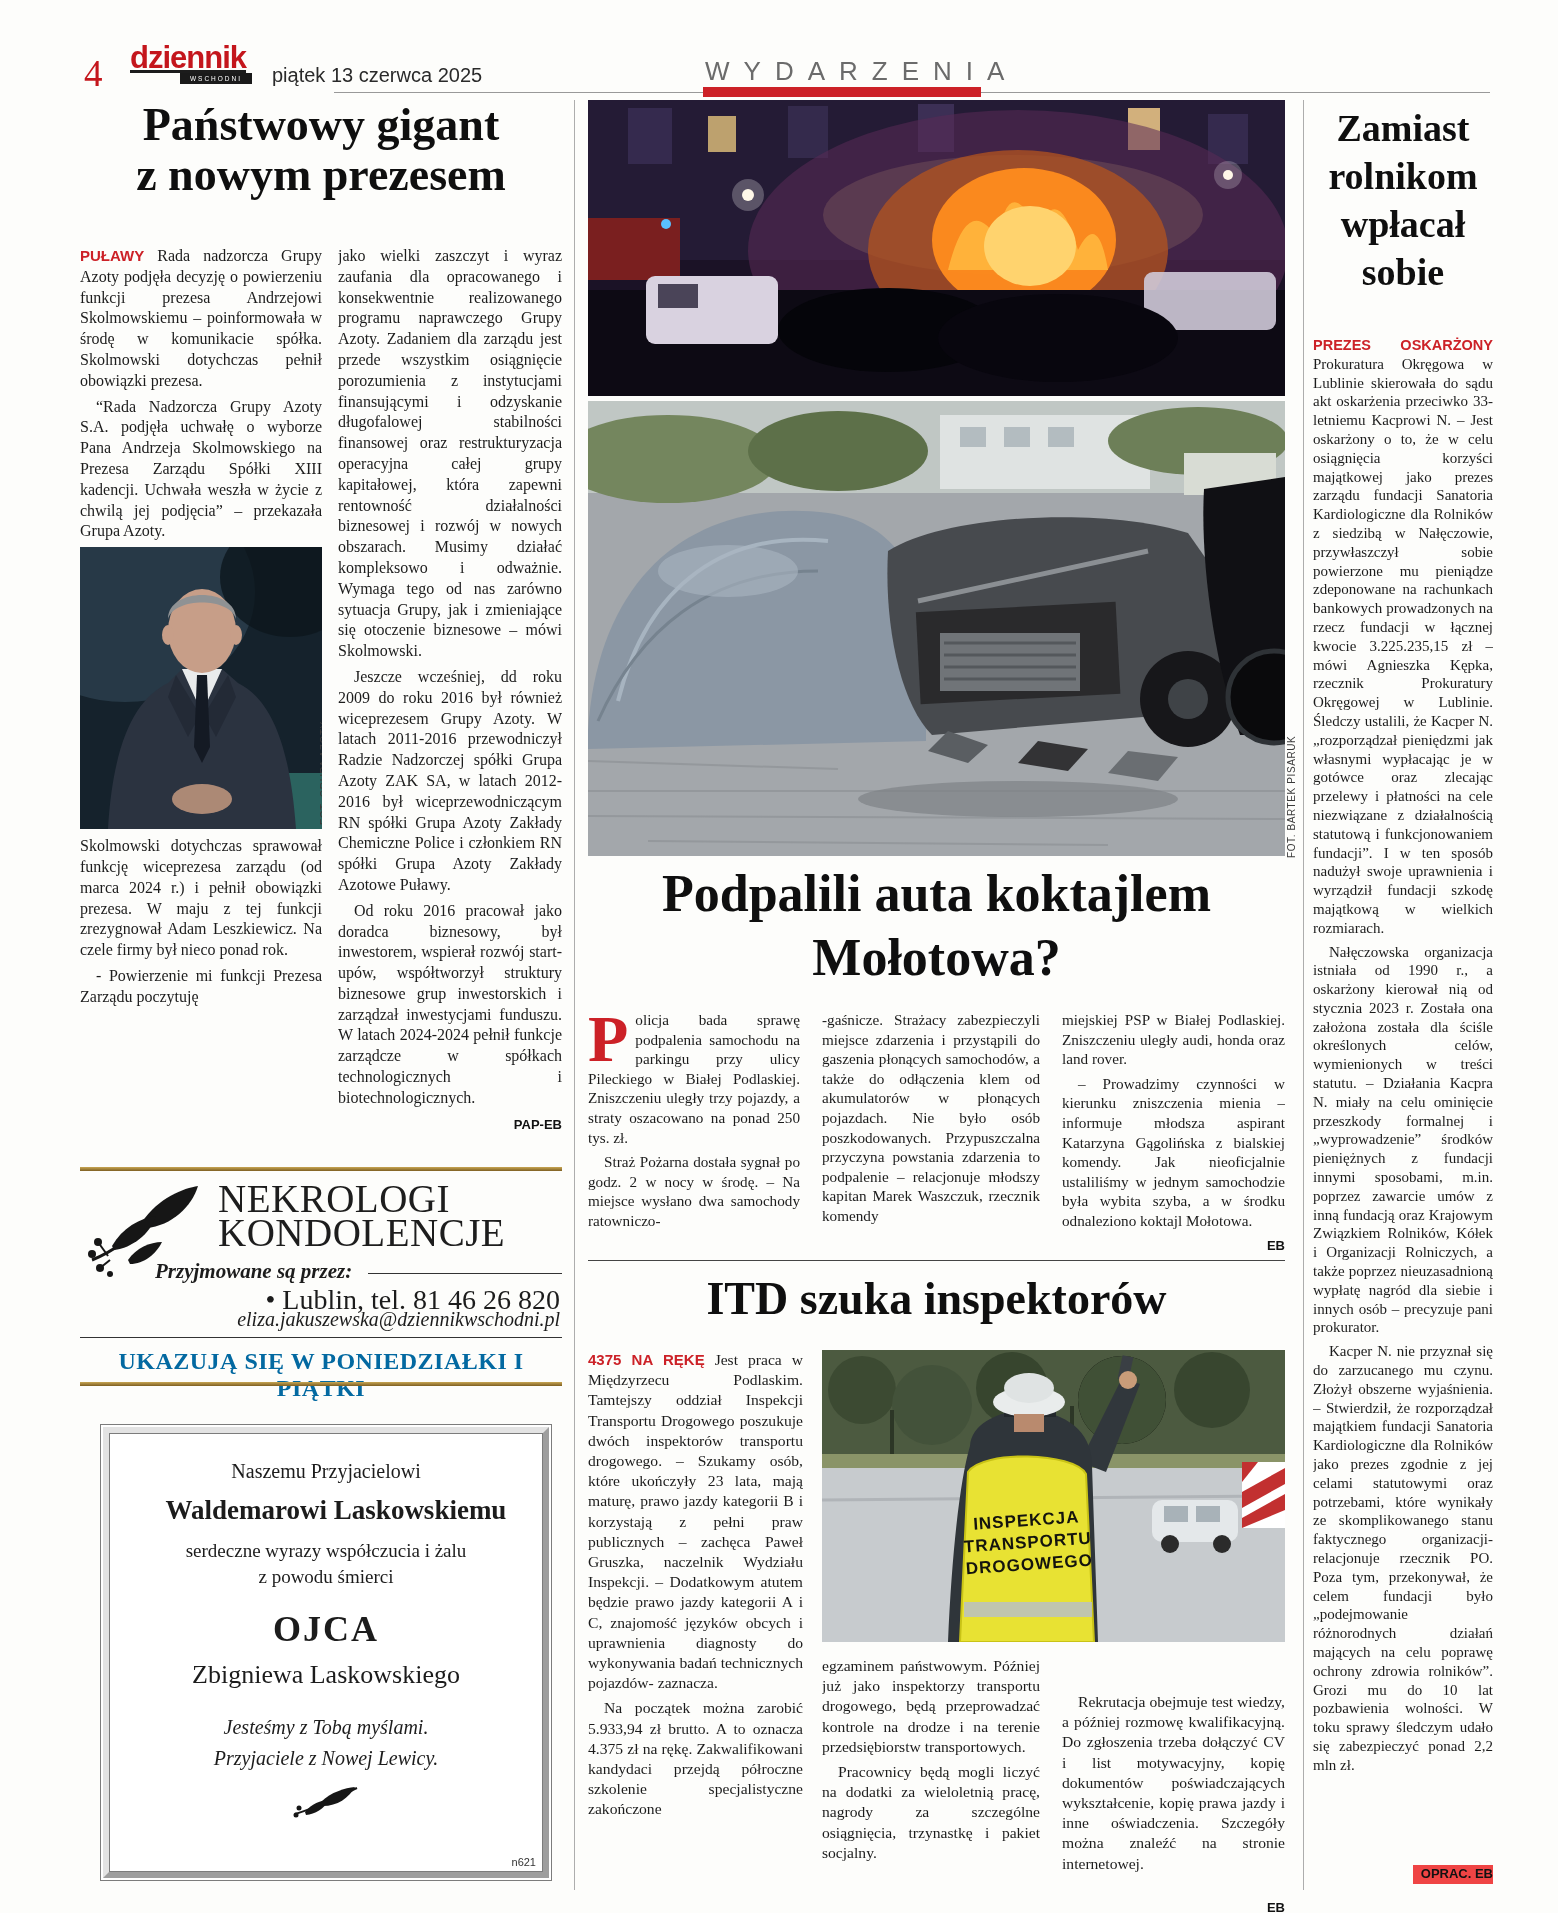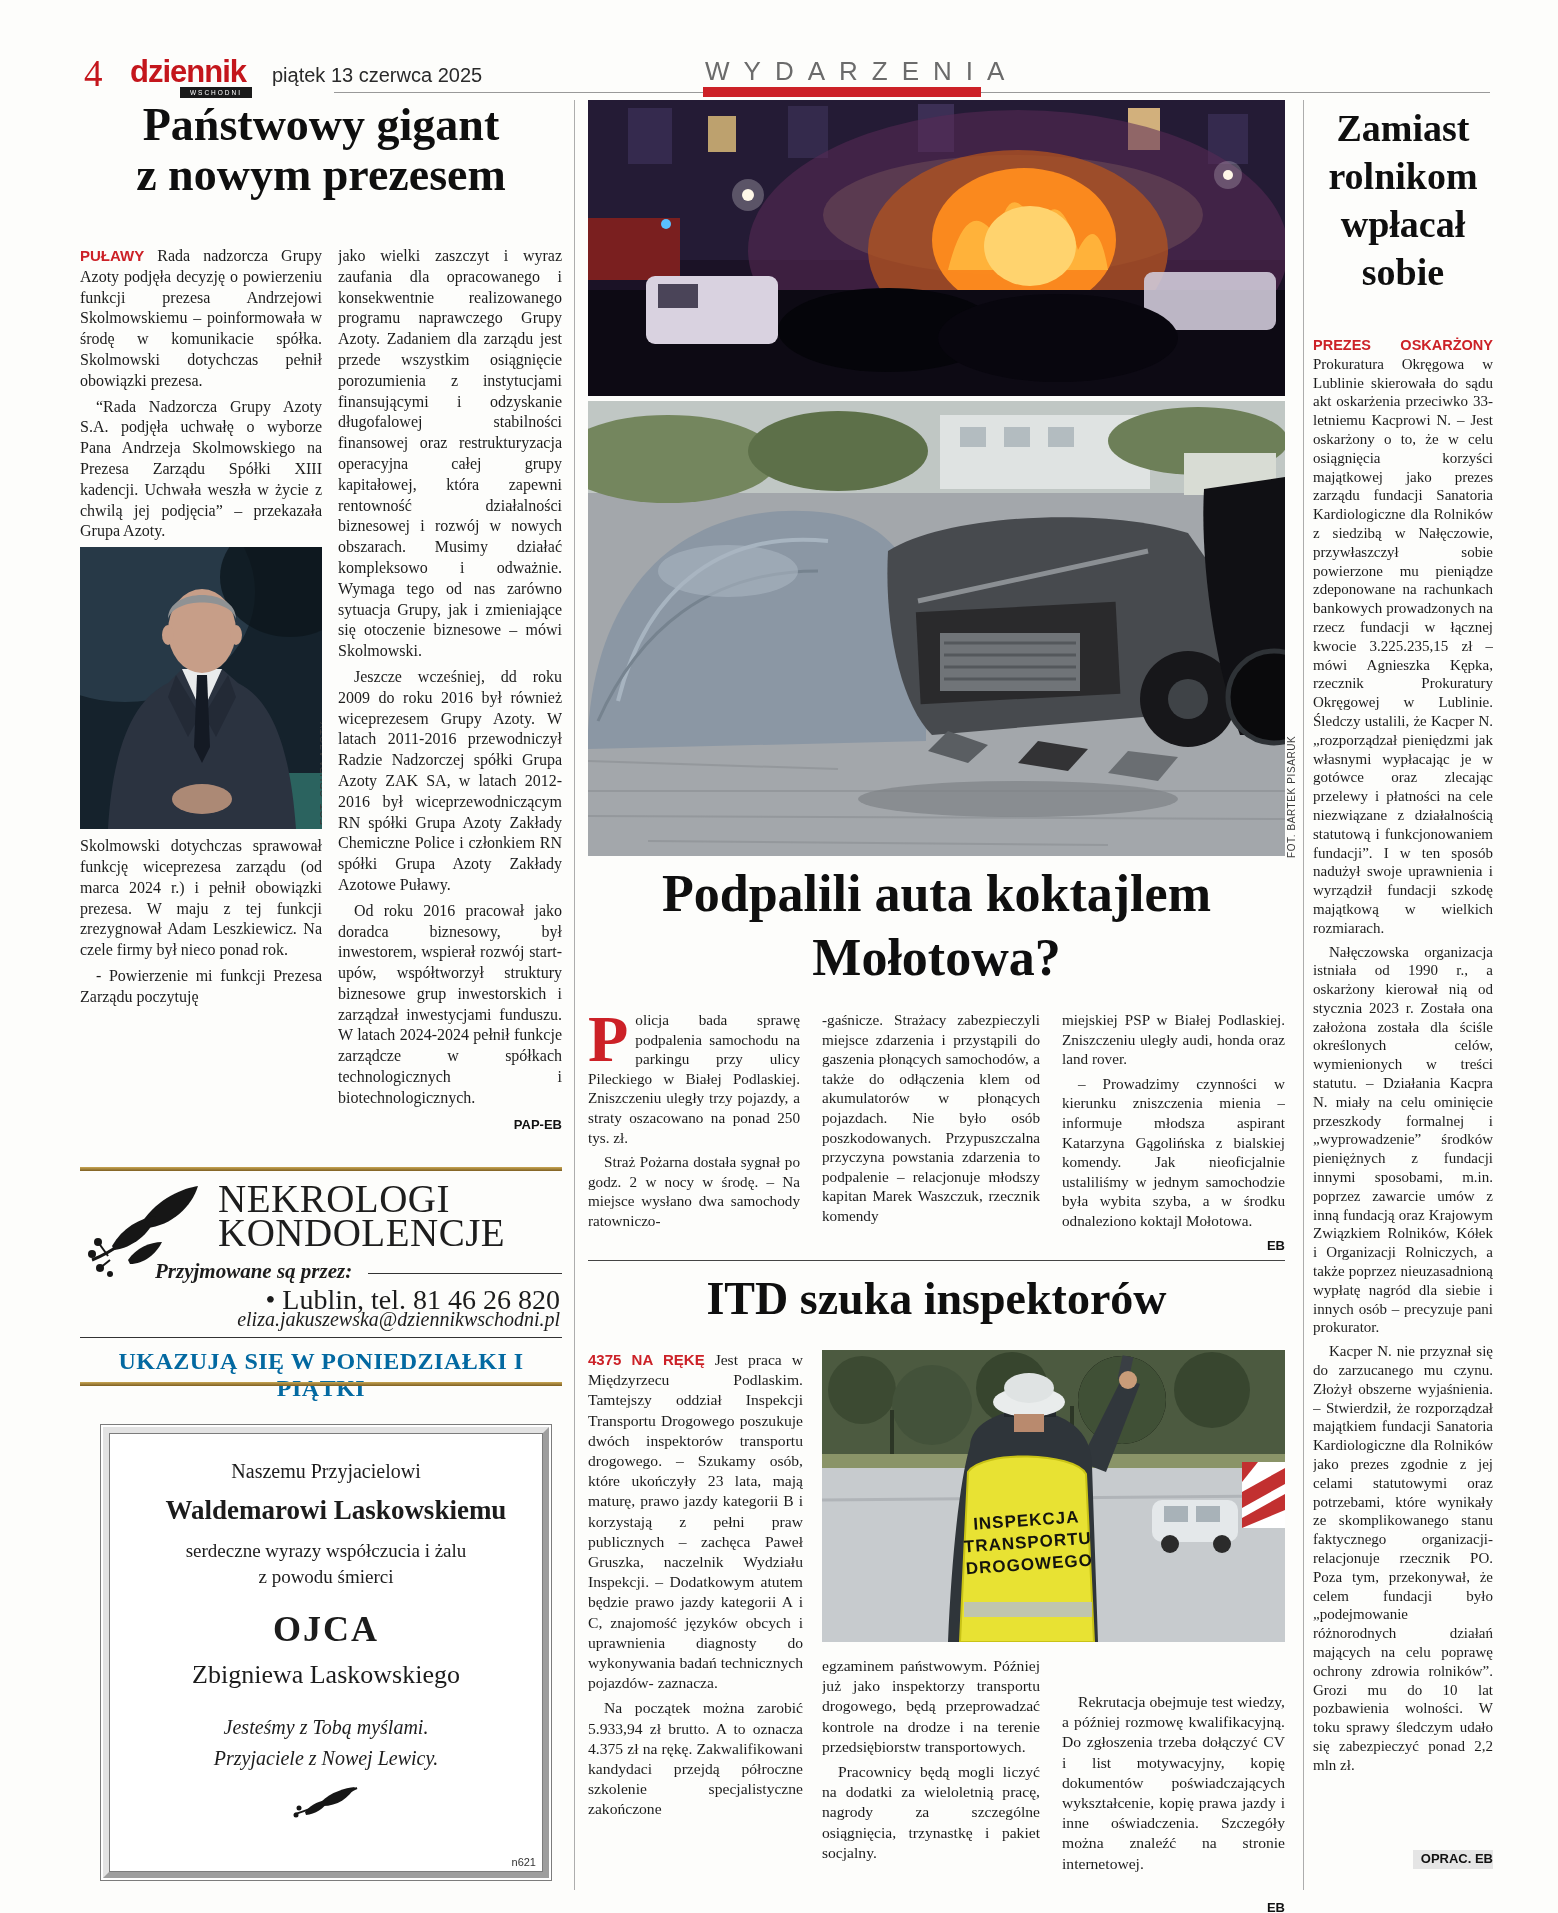--- a/index.html
+++ b/index.html
@@ -57,21 +57,21 @@
   .ob-cond{font-size:20px;font-style:italic;line-height:1.55;margin-top:22px;}
   .ob-ref{position:absolute;right:6px;bottom:3px;font-family:"Liberation Sans",sans-serif;font-size:11px;color:#333;}
   .photo{display:block;}
 </style>
 </head>
 <body>
 
 <div id="page">
 
   <div class="abs pagenum" style="left:84px;top:52px;">4</div>
-  <div class="abs" style="left:130px;top:54px;">
+  <div class="abs" style="left:130px;top:40px;text-decoration:underline;">
     <div class="brand">dziennik</div>
     <div class="brandsub" style="margin-left:50px;margin-top:-3px;">WSCHODNI</div>
   </div>
   <div class="abs date" style="left:272px;top:64px;">piątek 13 czerwca 2025</div>
   <div class="abs hairline-h" style="left:334px;top:92px;width:1156px;"></div>
   <div class="abs section" style="left:705px;top:56px;">WYDARZENIA</div>
   <div class="abs redbar" style="left:703px;top:87px;width:278px;"></div>
 
   <div class="abs vrule" style="left:574px;top:100px;height:1790px;"></div>
   <div class="abs vrule" style="left:1303px;top:100px;height:1790px;"></div>
@@ -262,21 +262,21 @@
   <div class="abs h-serif z-head" style="left:1313px;top:104px;width:180px;">
     <div>Zamiast</div>
     <div>rolnikom</div>
     <div>wpłacał</div>
     <div>sobie</div>
   </div>
   <div class="abs col z-col" style="left:1313px;top:336px;width:180px;height:1548px;">
     <p><span class="lead" style="font-size:14.5px;">PREZES OSKARŻONY</span><span> Prokuratura Okręgowa w Lublinie skierowała do sądu akt oskarżenia przeciwko 33-letniemu Kacprowi N. – Jest oskarżony o to, że w celu osiągnięcia korzyści majątkowej jako prezes zarządu fundacji Sanatoria Kardiologiczne dla Rolników z siedzibą w Nałęczowie, przywłaszczył sobie powierzone mu pieniądze zdeponowane na rachunkach bankowych prowadzonych na rzecz fundacji w łącznej kwocie 3.225.235,15 zł – mówi Agnieszka Kępka, rzecznik Prokuratury Okręgowej w Lublinie. Śledczy ustalili, że Kacper N. „rozporządzał pieniędzmi jak własnymi wypłacając je w gotówce oraz zlecając przelewy i płatności na cele niezwiązane z działalnością statutową i funkcjonowaniem fundacji”. I w ten sposób nadużył swoje uprawnienia i wyrządził fundacji szkodę majątkową w wielkich rozmiarach.</span></p>
     <p class="ind">Nałęczowska organizacja istniała od 1990 r., a oskarżony kierował nią od stycznia 2023 r. Została ona założona została dla ściśle określonych celów, wymienionych w treści statutu. – Działania Kacpra N. miały na celu ominięcie przeszkody formalnej i „wyprowadzenie” środków pieniężnych z fundacji innymi sposobami, m.in. poprzez zawarcie umów z inną fundacją oraz Krajowym Związkiem Rolników, Kółek i Organizacji Rolniczych, a także poprzez nieuzasadnioną wypłatę nagród dla siebie i innych osób – precyzuje pani prokurator.</p>
     <p class="ind">Kacper N. nie przyznał się do zarzucanego mu czynu. Złożył obszerne wyjaśnienia. – Stwierdził, że rozporządzał majątkiem fundacji Sanatoria Kardiologiczne dla Rolników jako prezes zgodnie z jej celami statutowymi oraz potrzebami, które wynikały ze skomplikowanego stanu faktycznego organizacji- relacjonuje rzecznik PO. Poza tym, przekonywał, że celem fundacji było „podejmowanie różnorodnych działań mających na celu poprawę ochrony zdrowia rolników”. Grozi mu do 10 lat pozbawienia wolności. W toku sprawy śledczym udało się zabezpieczyć ponad 2,2 mln zł.</p>
-    <div class="byline" style="position:absolute;right:0;bottom:15px;background:#e5e5e5;padding-left:8px;">OPRAC. EB</div>
+    <div class="byline" style="position:absolute;right:0;bottom:0;background:#ef4444;padding-left:8px;">OPRAC. EB</div>
   </div>
 
   <div class="abs goldrule" style="left:80px;top:1167px;width:482px;"></div>
   <svg class="abs" style="left:84px;top:1180px;" width="120" height="100" viewBox="0 0 120 100">
     <path d="M8,80 C34,70 62,46 106,12" stroke="#161616" stroke-width="3" fill="none"></path>
     <path d="M58,42 C74,18 100,8 114,6 C108,26 88,46 62,48 Z" fill="#161616"></path>
     <path d="M28,66 C38,48 56,38 72,36 C66,54 48,68 30,70 Z" fill="#161616"></path>
     <path d="M44,80 C52,68 66,62 78,62 C72,74 60,84 46,84 Z" fill="#161616"></path>
     <circle cx="14" cy="62" r="4" fill="#161616"></circle>
       <circle cx="8" cy="74" r="4" fill="#161616"></circle>

